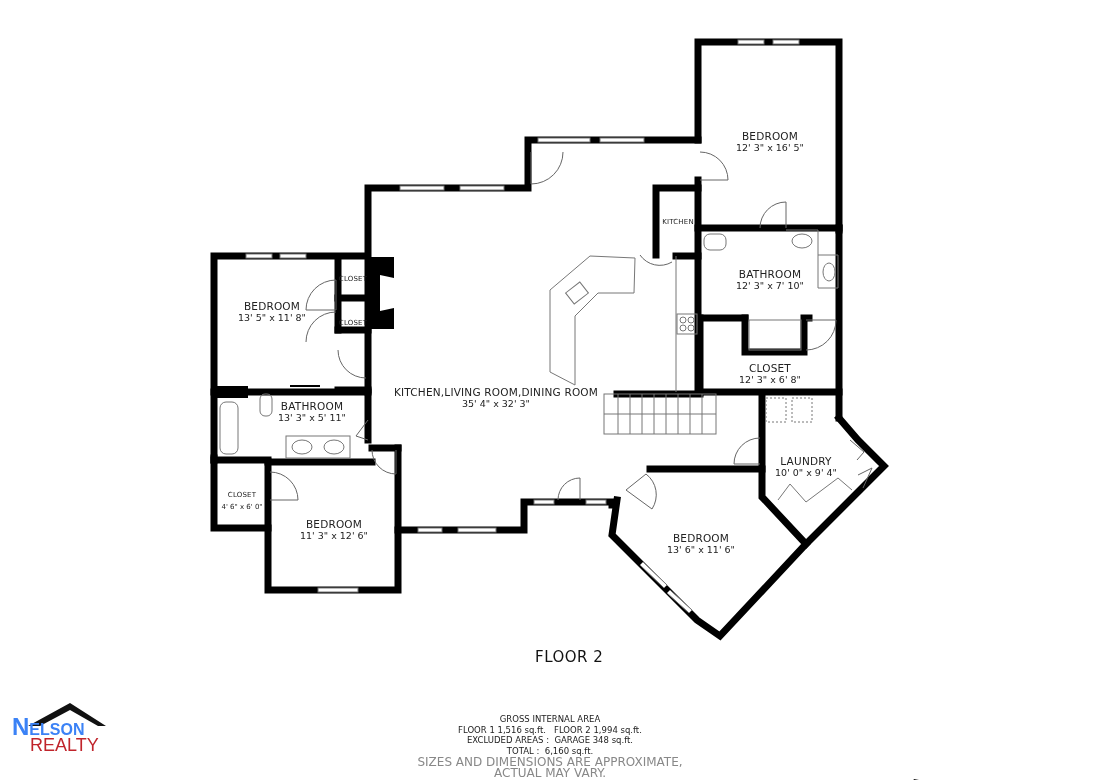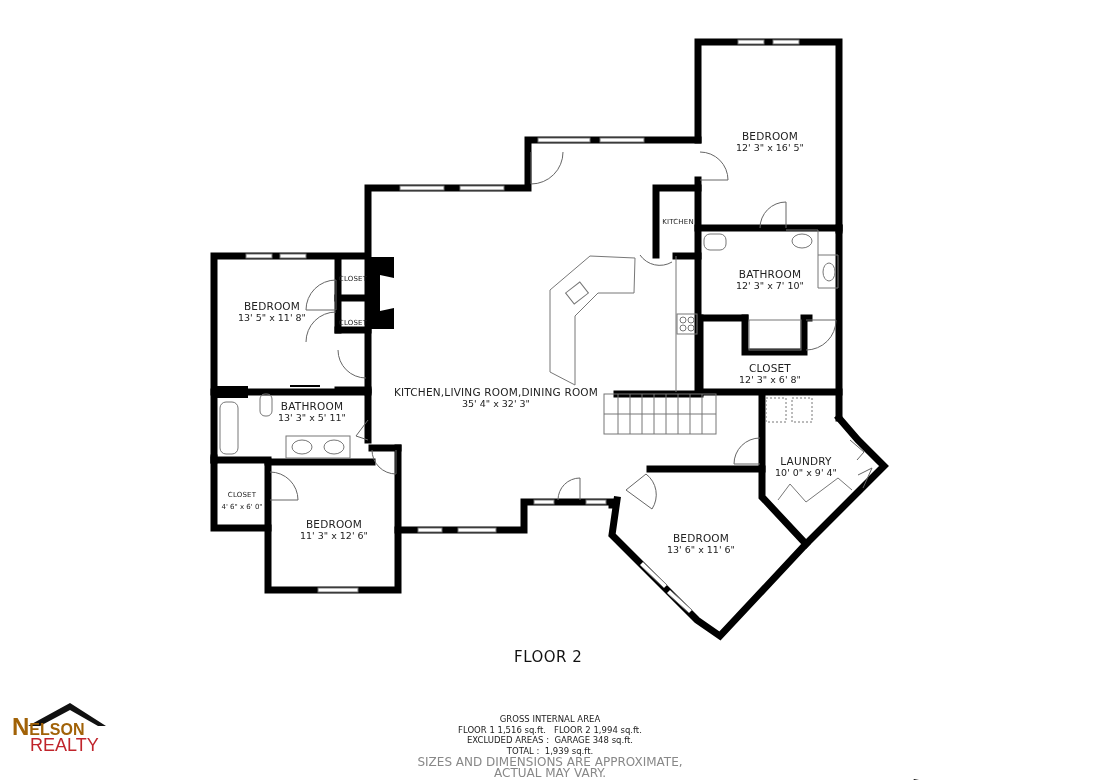--- a/index.html
+++ b/index.html
@@ -8,25 +8,25 @@
   .wall{fill:none;stroke:#000;stroke-width:7;stroke-linejoin:miter;stroke-linecap:square;}
   .thin{fill:none;stroke:#777;stroke-width:1;}
   .win{fill:#fff;stroke:#777;stroke-width:1;}
   .door{fill:none;stroke:#666;stroke-width:1;}
   .solid{fill:#000;}
   .room-label{position:absolute;text-align:center;font-size:10px;line-height:12px;color:#222;white-space:nowrap;transform:translateX(-50%);}
   .room-label .nm{display:block;font-size:10.5px;letter-spacing:0.2px;}
   .room-label .dim{display:block;font-size:9.5px;}
   .room-label.small .nm{font-size:7px;}
   .room-label.small .dim{font-size:7px;}
-  .floor-title{position:absolute;left:514px;top:648px;font-size:15px;letter-spacing:0.5px;color:#111;}
+  .floor-title{position:absolute;left:535px;top:648px;font-size:15px;letter-spacing:0.5px;color:#111;}
   .area{position:absolute;left:400px;top:714px;width:300px;text-align:center;font-size:8.5px;line-height:10.5px;color:#222;}
   .area .note{color:#888;font-size:12px;margin-top:1px;}
   .logo-nelson{position:absolute;left:10px;top:700px;width:100px;height:60px;}
-  .logo-nelson .l1{position:absolute;left:2px;top:13px;font-family:"Liberation Sans",sans-serif;font-weight:bold;color:#a16207;font-size:16px;letter-spacing:0px;}
+  .logo-nelson .l1{position:absolute;left:2px;top:13px;font-family:"Liberation Sans",sans-serif;font-weight:bold;color:#3b82f6;font-size:16px;letter-spacing:0px;}
   .logo-nelson .l1 .big{font-size:24px;}
   .logo-nelson .l2{position:absolute;left:20px;top:35px;font-family:"Liberation Sans",sans-serif;font-weight:normal;color:#c0242b;font-size:18px;}
   .logo-mp{position:absolute;left:900px;top:756px;width:200px;height:40px;margin-top:21px;}
   .logo-mp .txt{position:absolute;left:46px;top:3px;font-family:"Liberation Serif","DejaVu Serif",serif;font-size:25px;color:#111;}
   .logo-mp .txt sup{font-size:7px;vertical-align:top;position:relative;top:4px;}
 </style>
 </head>
 <body>
 
 <svg id="plan" viewBox="0 0 1103 780" xmlns="http://www.w3.org/2000/svg">
@@ -209,21 +209,21 @@
   <span class="nm">BEDROOM</span>
   <span class="dim">13' 6" x 11' 6"</span>
 </div>
 
 <div class="floor-title">FLOOR 2</div>
 
 <div class="area">
   <div>GROSS INTERNAL AREA</div>
   <div style="white-space:pre;">FLOOR 1 1,516 sq.ft.   FLOOR 2 1,994 sq.ft.</div>
   <div style="white-space:pre;">EXCLUDED AREAS :  GARAGE 348 sq.ft.</div>
-  <div style="white-space:pre;">TOTAL :  1,939 sq.ft.</div>
+  <div style="white-space:pre;">TOTAL :  6,160 sq.ft.</div>
   <div class="note">SIZES AND DIMENSIONS ARE APPROXIMATE, ACTUAL MAY VARY.</div>
 </div>
 
 <div class="logo-nelson">
   <svg width="100" height="30" style="position:absolute;left:0;top:0;">
     <polygon points="18,26 60,3 96,26 88,26 60,10 30,26" fill="#111"></polygon>
   </svg>
   <div class="l1"><span class="big">N</span><span>ELSON</span></div>
   <div class="l2">REALTY</div>
 </div>

